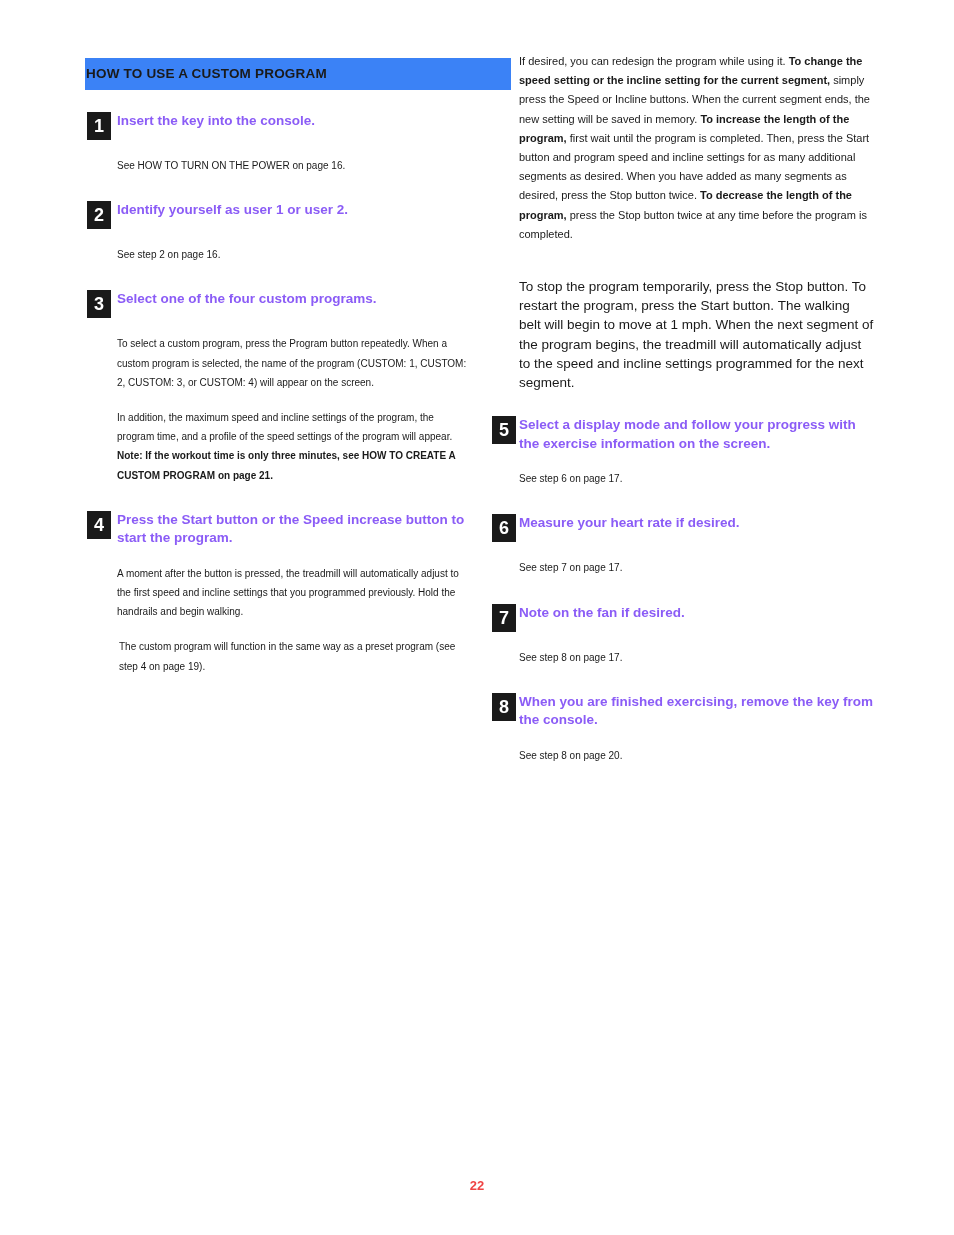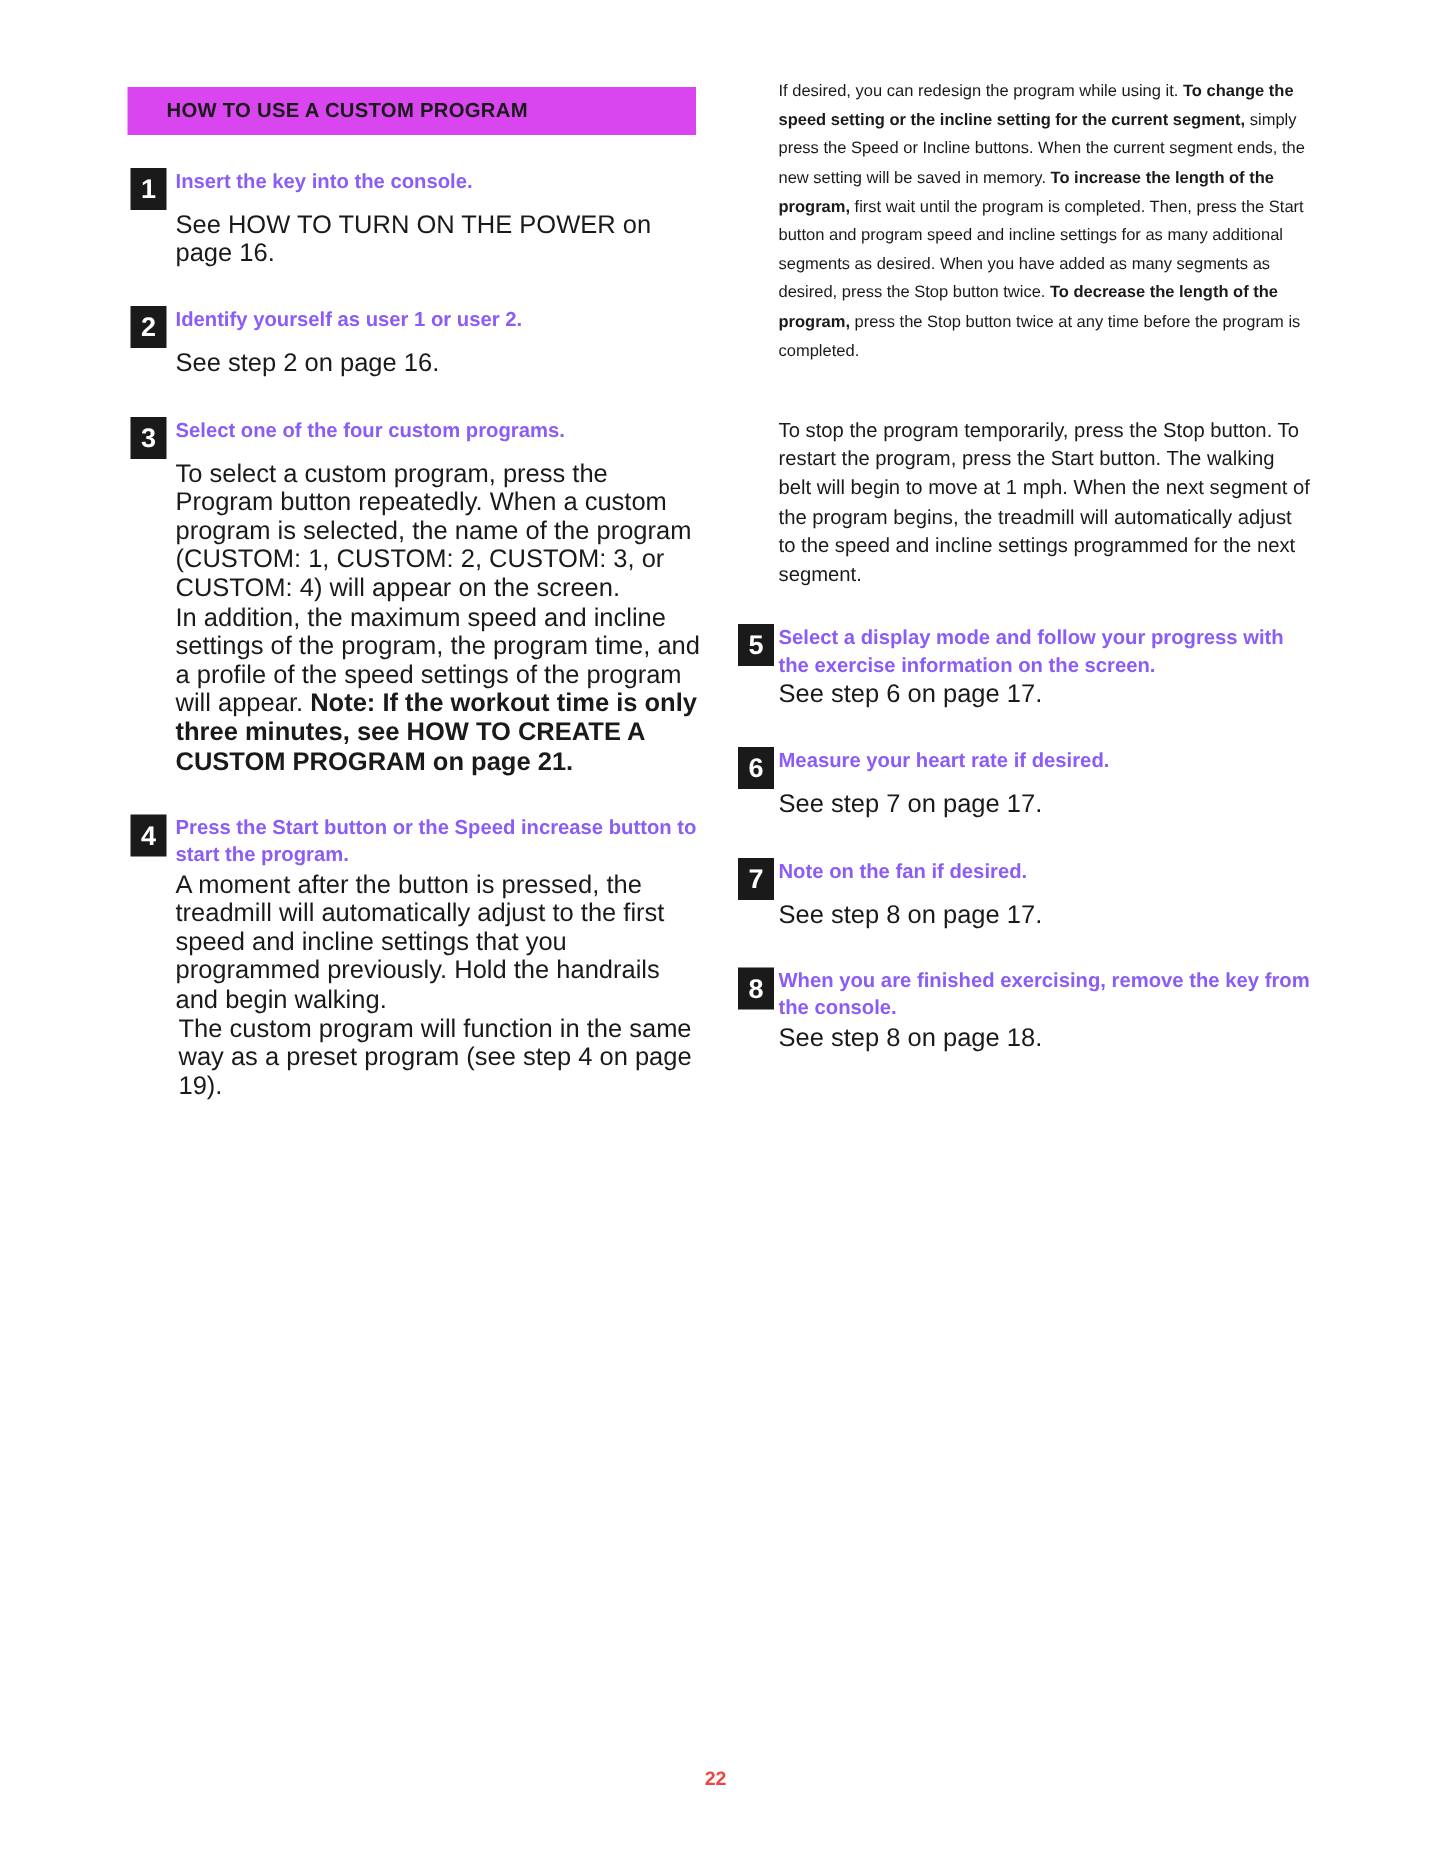--- a/index.html
+++ b/index.html
@@ -24,24 +24,24 @@
   
   .col {
     position: absolute;
     top: 0;
   }
   .col-left  { left: 85px;  width: 382px; }
   .col-right { left: 490px; width: 385px; }
 
   
   .banner {
-    background: #d946ef;
+    background: #3b82f6;
     margin-top: 58px;
-    padding: 8px 0 9px 26px;
-    width: 379px;
+    padding: 8px 0 9px 1px;
+    width: 426px;
     box-sizing: border-box;
   }
   .banner-title {
     font-size: 13.5px;
     font-weight: bold;
     letter-spacing: 0.2px;
     color: #1a1a1a;
   }
 
   
@@ -70,23 +70,23 @@
   }
   .step-title {
     font-size: 13.5px;
     font-weight: bold;
     line-height: 18.5px;
     color: #8b5cf6;
   }
 
   
   .para {
-    font-size: 17px;
+    font-size: 10px;
     line-height: 19.2px;
-    margin-top: 0;
+    margin-top: 16px;
     padding-left: 32px;
     color: #1a1a1a;
     text-align: left;
   }
   .para.indent { padding-left: 34px; }
   .para b { font-weight: bold; }
 
   .col-right .para,
   .col-right .step-head { padding-left: 29px; }
   .col-right .para.plain { padding-left: 29px; }
@@ -194,20 +194,20 @@
         <div class="step-title">Note on the fan if desired.</div>
       </div>
       <div class="para plain">See step 8 on page 17.</div>
     </div>
 
     <div class="step step-gap-lg">
       <div class="step-head">
         <div class="step-num">8</div>
         <div class="step-title">When you are finished exercising, remove the key from the console.</div>
       </div>
-      <div class="para plain">See step 8 on page 18.</div>
+      <div class="para plain">See step 8 on page 20.</div>
     </div>
 
   </div>
 
   <div class="page-number">22</div>
 
 </div>
 
 </body></html>

